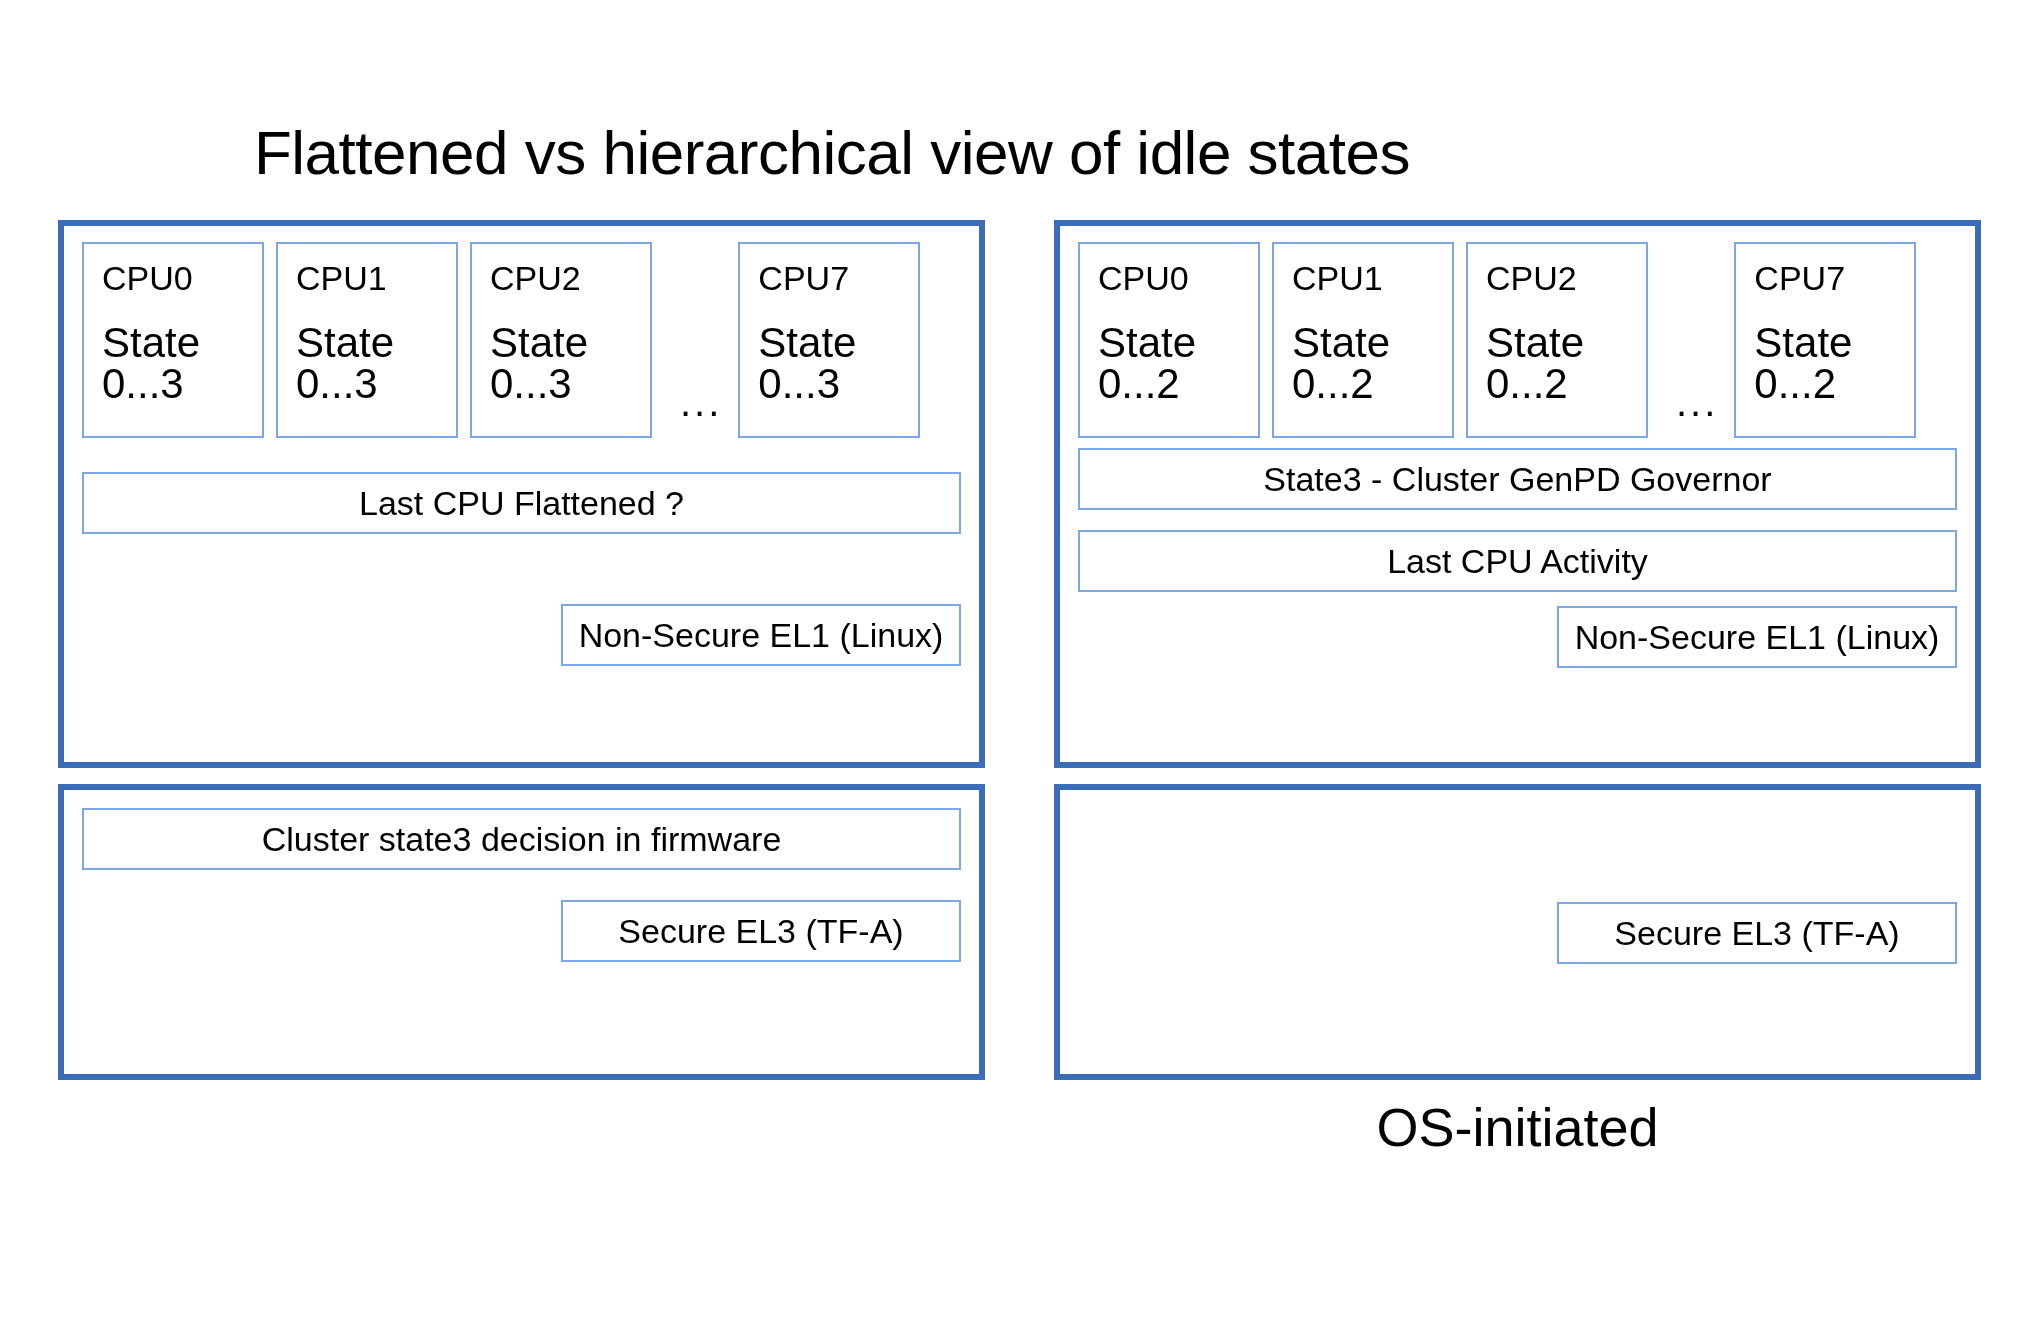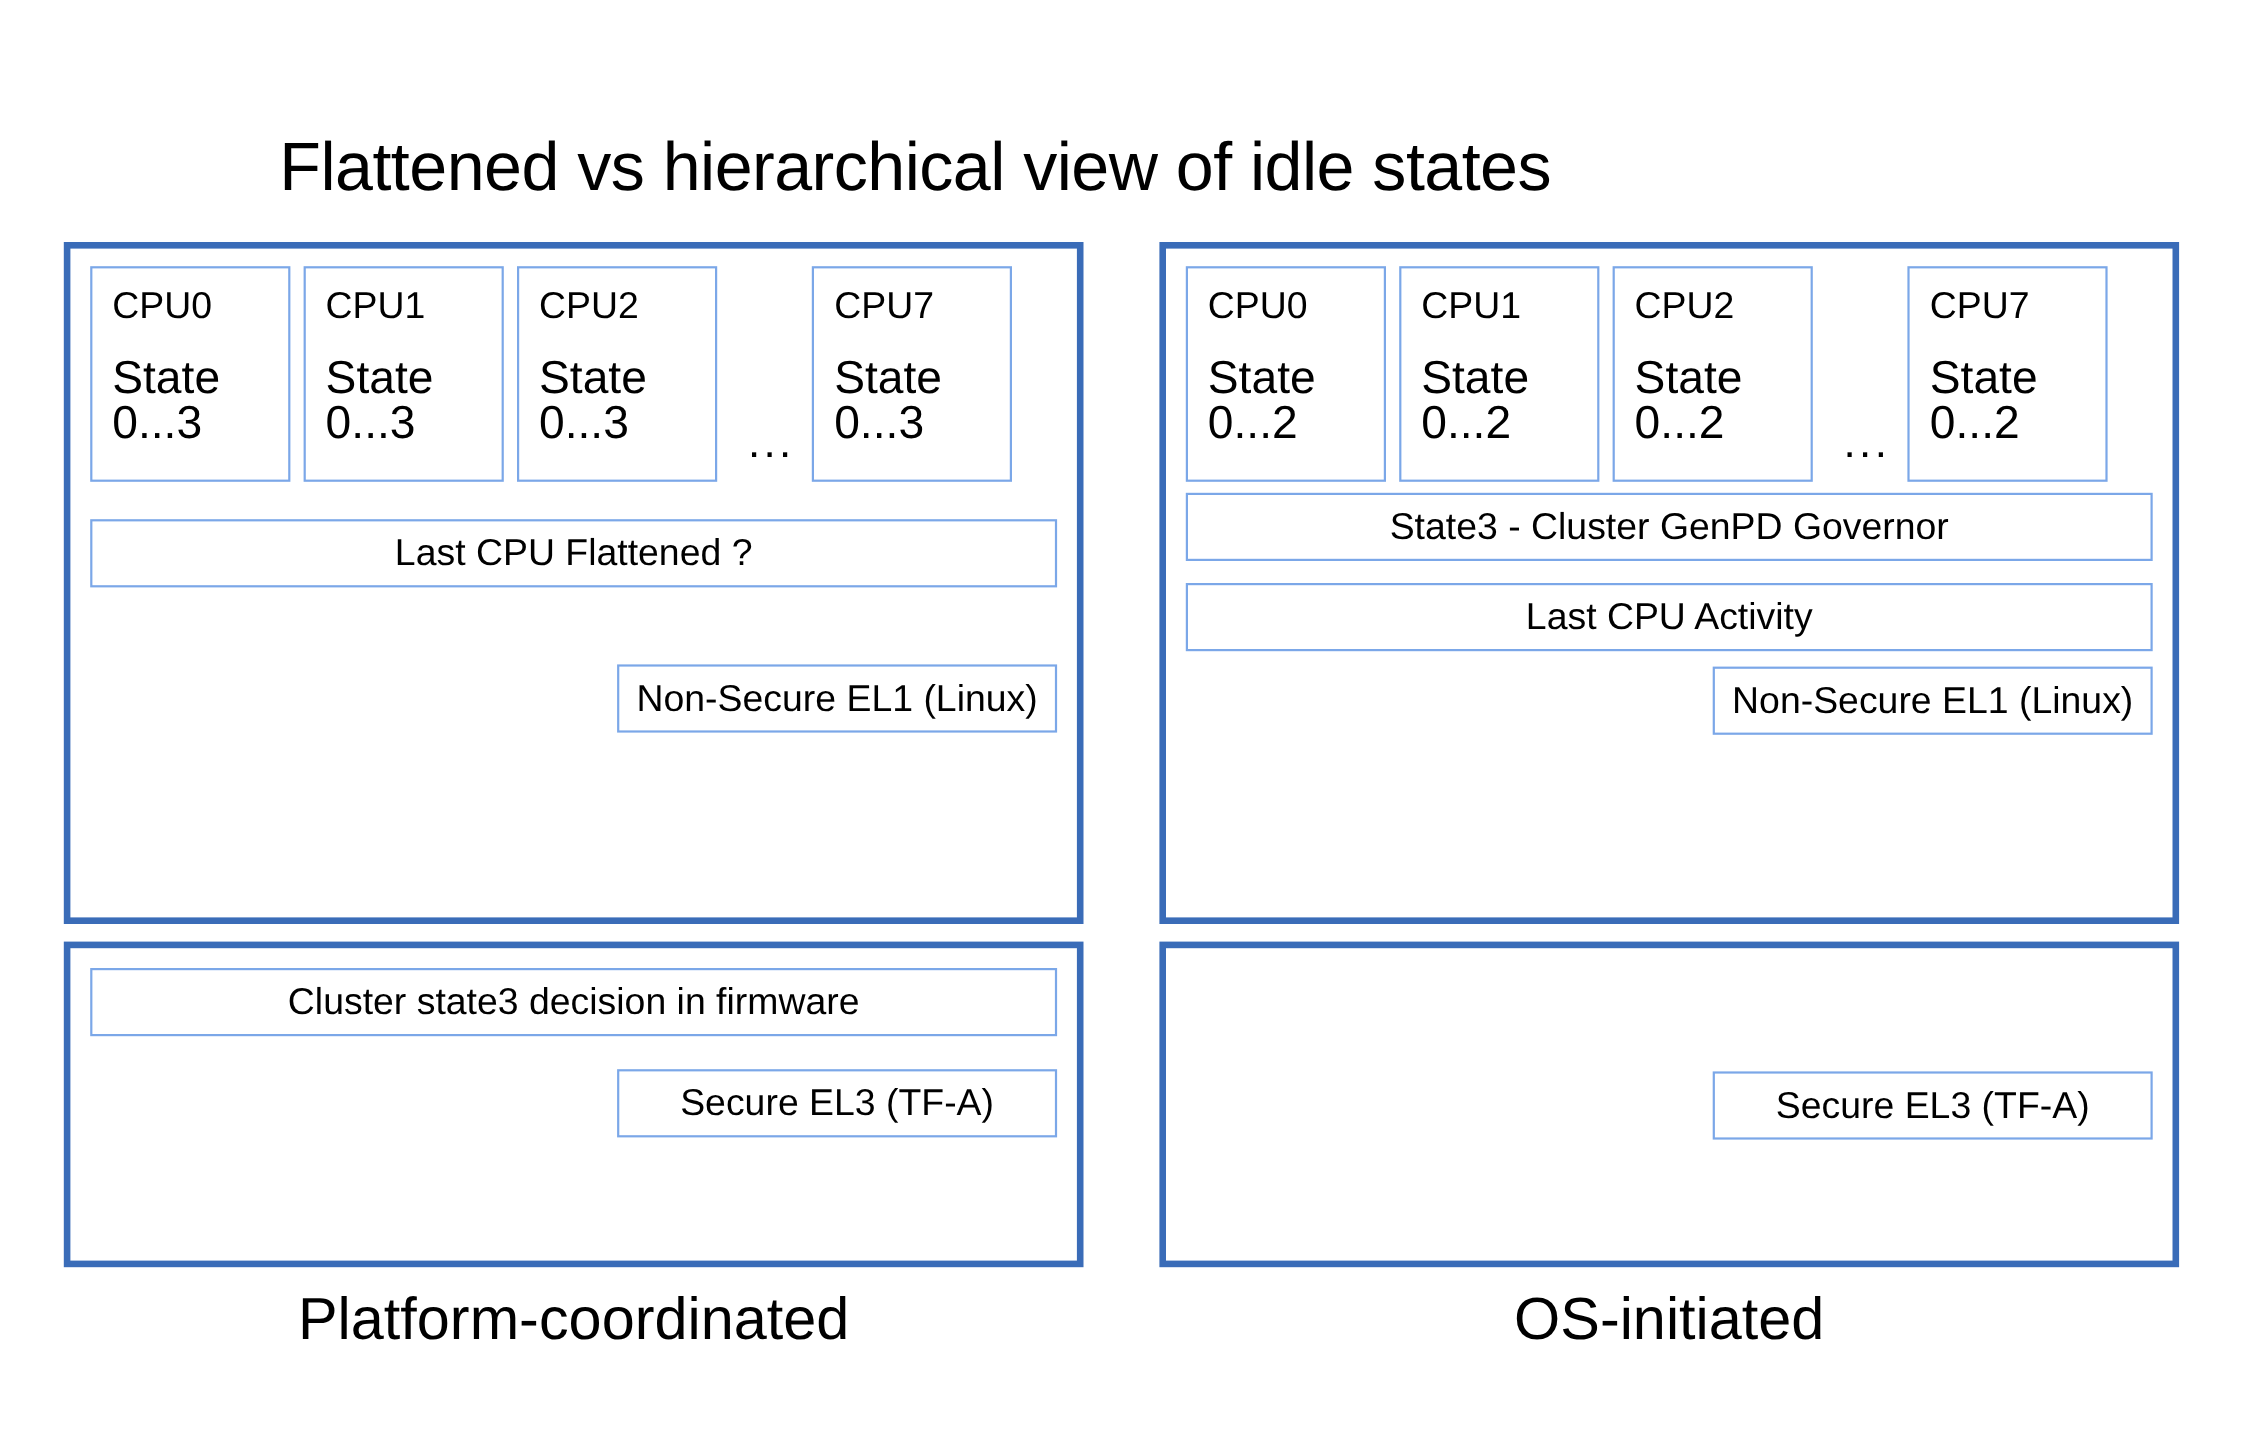--- a/index.html
+++ b/index.html
@@ -39,21 +39,21 @@
   #column-left  { left: 58px; }
   #column-right { left: 1054px; }
 
   
   .outer-panel {
     position: relative;
     box-sizing: border-box;
     border: 6px solid #3a6cb8;
     background: #ffffff;
   }
-  .panel-os    { height: 620px; }
+  .panel-os    { height: 548px; }
   .panel-fw    { height: 296px; margin-top: 16px; }
 
   
   .cpu-row {
     position: absolute;
     left: 18px;
     top: 16px;
     right: 18px;
     height: 196px;
     display: flex;
@@ -201,21 +201,20 @@
   </div>
 
   <div class="outer-panel panel-fw">
 
     <div class="bar bar-wide" id="bar-cluster-fw-left">Cluster state3 decision in firmware</div>
 
     <div class="bar" id="bar-secure-left">Secure EL3 (TF-A)</div>
 
   </div>
 
-  <div class="column-caption">Platform-coordinated</div>
 
 </div>
 
 <div class="column" id="column-right">
 
   <div class="outer-panel panel-os">
 
     <div class="cpu-row">
 
       <div class="cpu-box">

